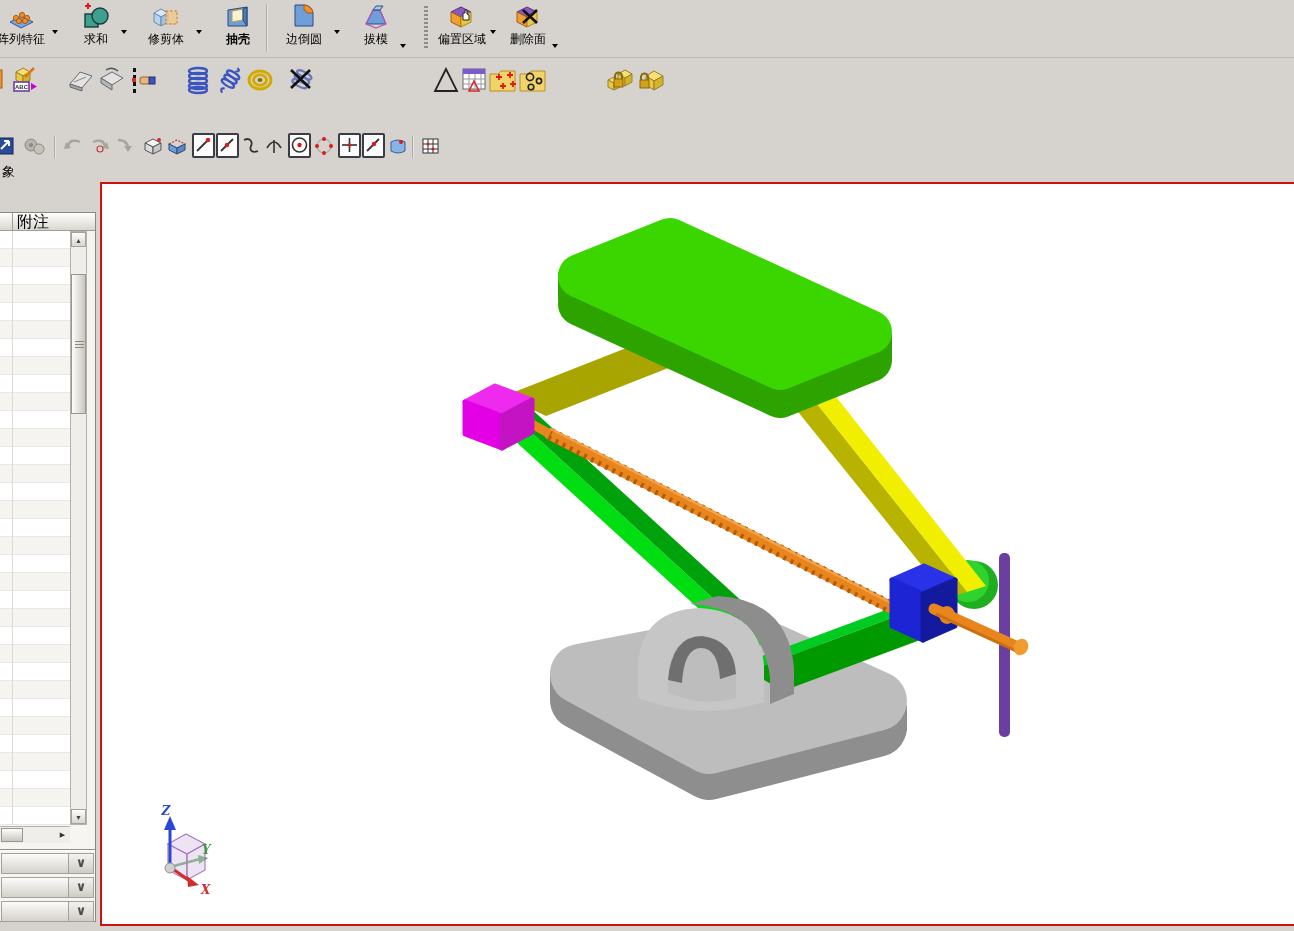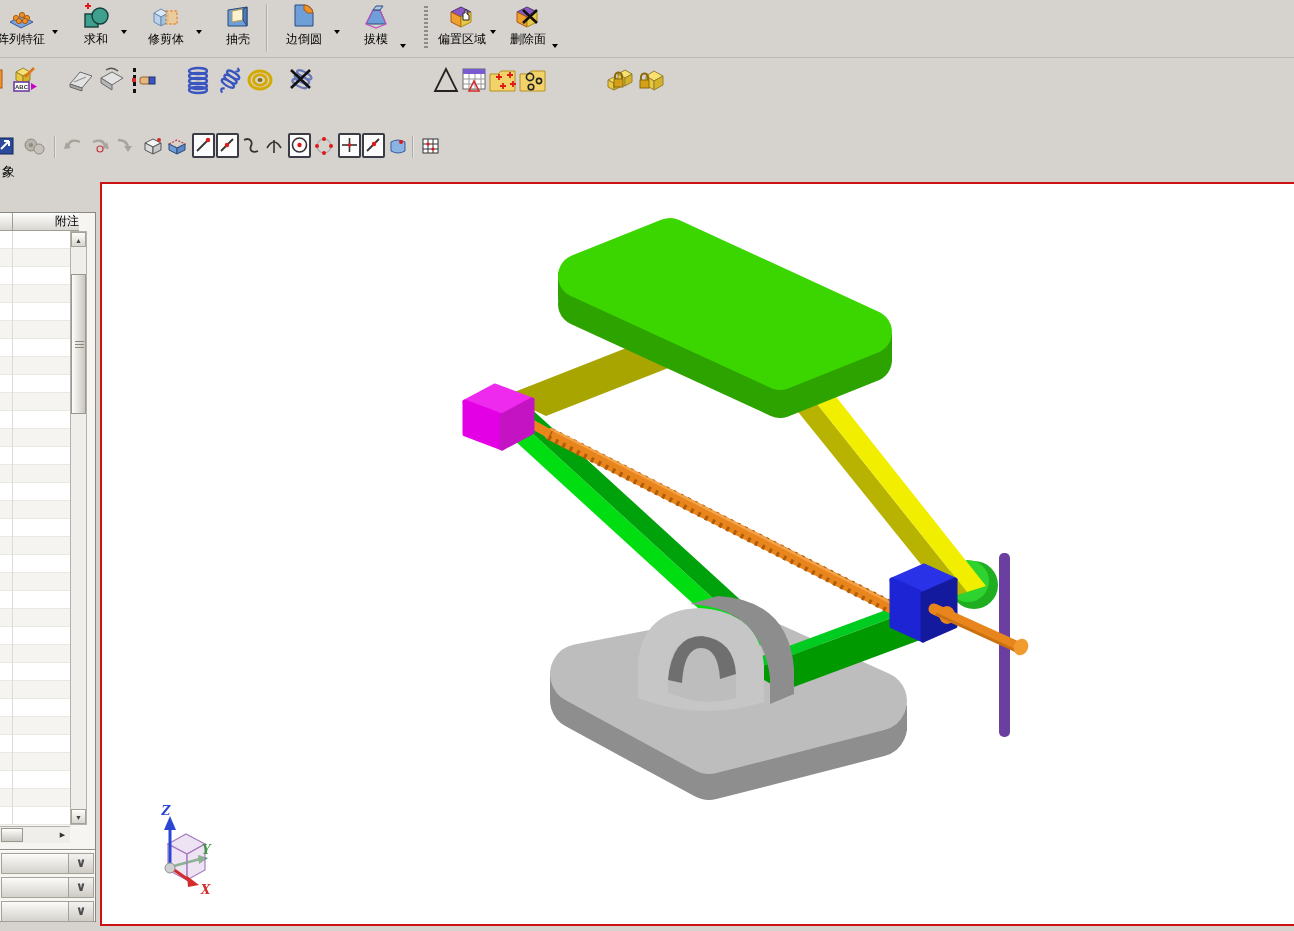--- a/index.html
+++ b/index.html
@@ -19,22 +19,22 @@
   .sm-btn{position:absolute;top:6px;width:28px;height:32px;}
   .xs-btn{position:absolute;top:8px;width:20px;height:20px;}
   .snap-btn{position:absolute;top:5px;width:23px;height:25px;background:#fcfcfc;
             border:2px solid #3c3c46;border-radius:2px;box-sizing:border-box;}
   .snap-plain{position:absolute;top:8px;width:20px;height:20px;}
   .grip{position:absolute;width:4px;background:repeating-linear-gradient(to bottom,#8f8c85 0 2px,transparent 2px 4px);}
   .vsep{position:absolute;width:2px;background:linear-gradient(to right,#95928b,#ffffff);}
   
   #sidebar{position:absolute;left:0;top:212px;width:96px;height:710px;background:#f6f5f2;
            border:1px solid #8a887f;border-left:none;box-sizing:border-box;}
-  .sb-head{position:absolute;left:0;top:0;right:16px;height:17px;background:linear-gradient(#ffffff,#d9d7d0);
-           border-bottom:1px solid #a09d94;line-height:17px;padding-left:17px;font-size:12px;text-align:right;}
+  .sb-head{position:absolute;left:0;top:0;right:0;height:17px;background:linear-gradient(#ffffff,#d9d7d0);
+           border-bottom:1px solid #a09d94;line-height:17px;padding-left:17px;font-size:16px;}
   .sb-headdiv{position:absolute;left:12px;top:0;width:1px;height:17px;background:#a09d94;}
   .sb-list{position:absolute;left:0;top:18px;width:70px;height:594px;
            background:repeating-linear-gradient(to bottom,#ffffff 0 17px,#e9e8e4 17px 18px,#f5f4f1 18px 35px,#e9e8e4 35px 36px);}
   .sb-coldiv{position:absolute;left:12px;top:0;width:1px;height:100%;background:#dedbd3;}
   .sb-vsb{position:absolute;left:70px;top:18px;width:17px;height:594px;background:#efeeea;
           border:1px solid #b5b2a9;box-sizing:border-box;}
   .sb-arrow{position:absolute;left:0;width:15px;height:15px;text-align:center;font-size:7px;line-height:15px;
             color:#444;background:linear-gradient(#fdfdfc,#d8d6cf);border:1px solid #a5a29a;box-sizing:border-box;}
   .sb-thumb{position:absolute;left:0;top:42px;width:15px;height:140px;background:linear-gradient(to right,#fdfdfc,#cac7c0);
             border:1px solid #9a978e;box-sizing:border-box;}
@@ -95,21 +95,21 @@
             <polygon points="3,10 10,6 17,10 10,14" fill="#d8e8f8" stroke="#6a8ab0"></polygon>
             <polygon points="3,10 10,14 10,23 3,19" fill="#b8d2ec" stroke="#6a8ab0"></polygon>
             <polygon points="10,14 17,10 17,19 10,23" fill="#a2c2e0" stroke="#6a8ab0"></polygon>
             <rect x="15" y="8" width="11" height="13" fill="#f4c98a" opacity="0.75" stroke="#e07818" stroke-width="1.4" stroke-dasharray="2.4 1.8"></rect>
           </svg>
       </span>
       <span class="lbl">修剪体</span>
     </div>
     <span class="dd" style="left:196px;top:30px;"></span>
 
-    <div class="big-btn" style="left:212px;width:52px;">
+    <div class="big-btn" style="left:212px;width:52px;font-weight:bold;">
       <span class="ic">
         <svg width="30" height="28" viewBox="0 0 30 28">
             <polygon points="5,7 24,4 24,23 5,23" fill="#6f9fd8" stroke="#2a4a7a"></polygon>
             <polygon points="9,8 20,6 20,17 9,19" fill="#fdf2cf" stroke="#b89a50"></polygon>
             <polygon points="20,6 24,4 24,23 20,17" fill="#4a7ab8" stroke="#2a4a7a"></polygon>
           </svg>
       </span>
       <span class="lbl">抽壳</span>
     </div>
 

